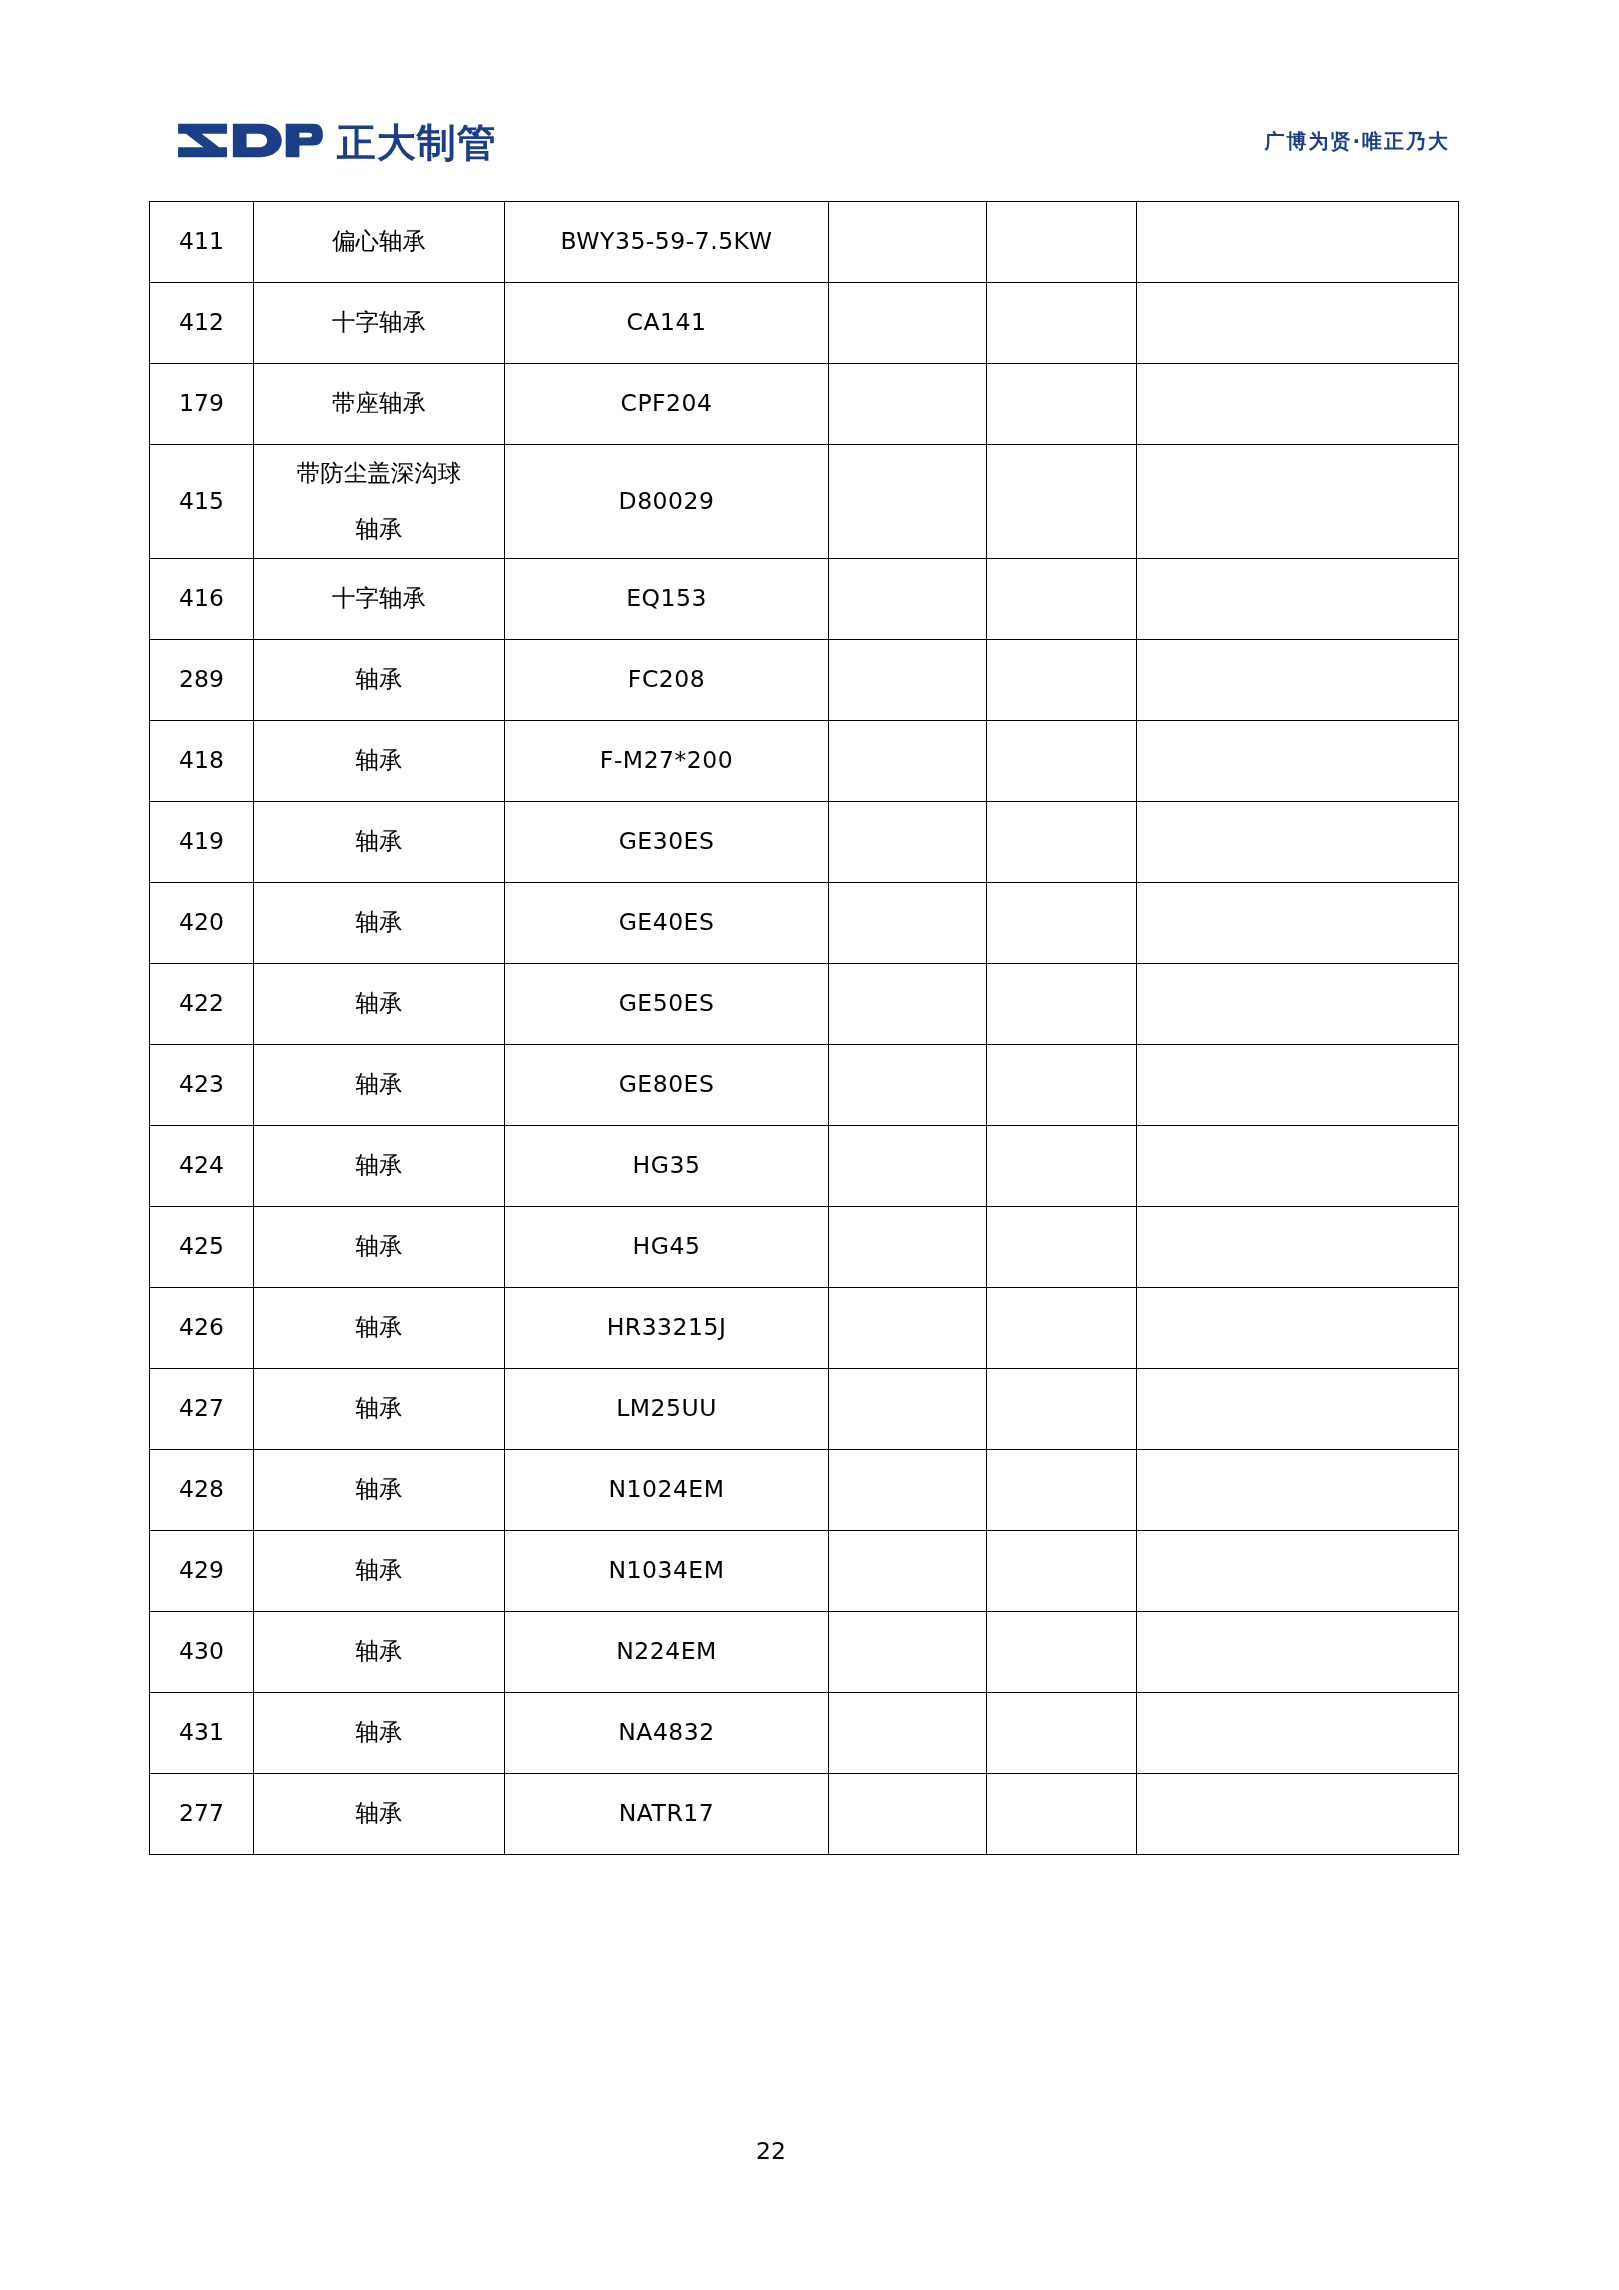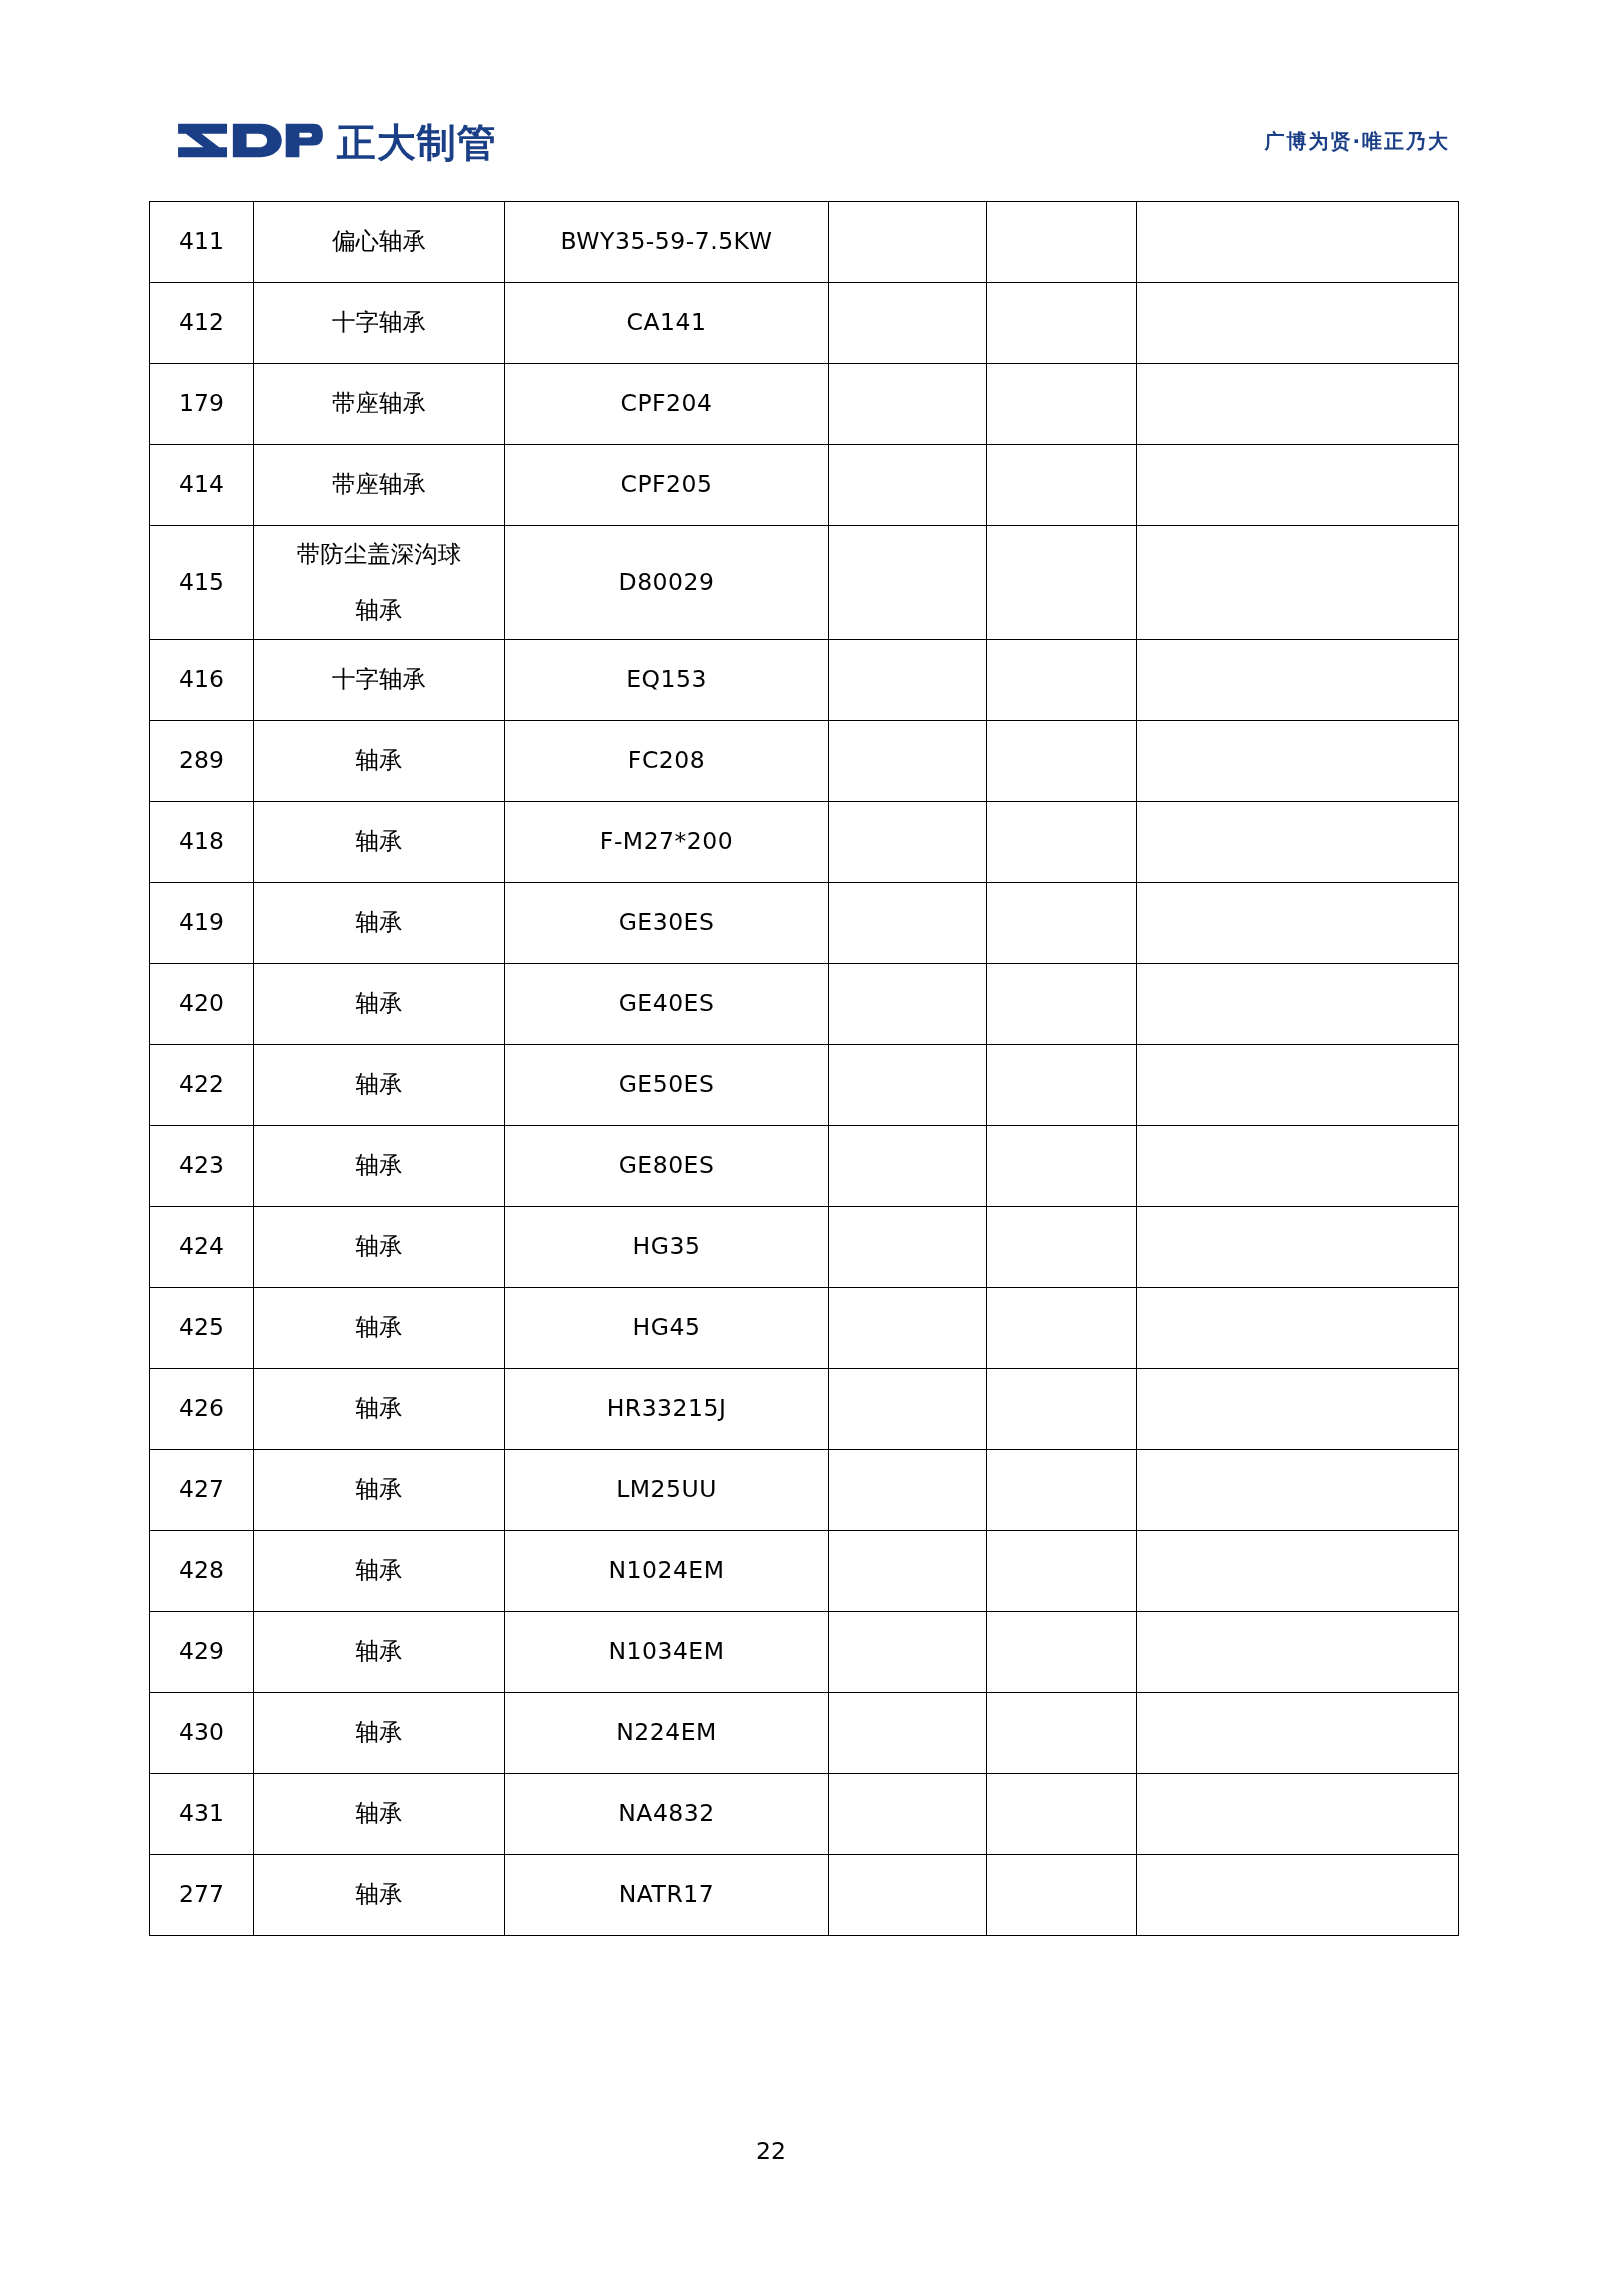--- a/index.html
+++ b/index.html
@@ -165,28 +165,20 @@
 
           <tr>
             <td class="c-no">179</td>
             <td class="c-name">带座轴承</td>
             <td class="c-model mono">CPF204</td>
             <td class="c-u1"></td>
             <td class="c-u2"></td>
             <td class="c-u3"></td>
           </tr>
 
-          <tr>
-            <td class="c-no">414</td>
-            <td class="c-name">带座轴承</td>
-            <td class="c-model mono">CPF205</td>
-            <td class="c-u1"></td>
-            <td class="c-u2"></td>
-            <td class="c-u3"></td>
-          </tr>
 
           <tr>
             <td class="c-no tall">415</td>
             <td class="c-name tall">
               <span class="two-line">带防尘盖深沟球</span>
               <span class="two-line">轴承</span>
             </td>
             <td class="c-model mono tall">D80029</td>
             <td class="c-u1 tall"></td>
             <td class="c-u2 tall"></td>

